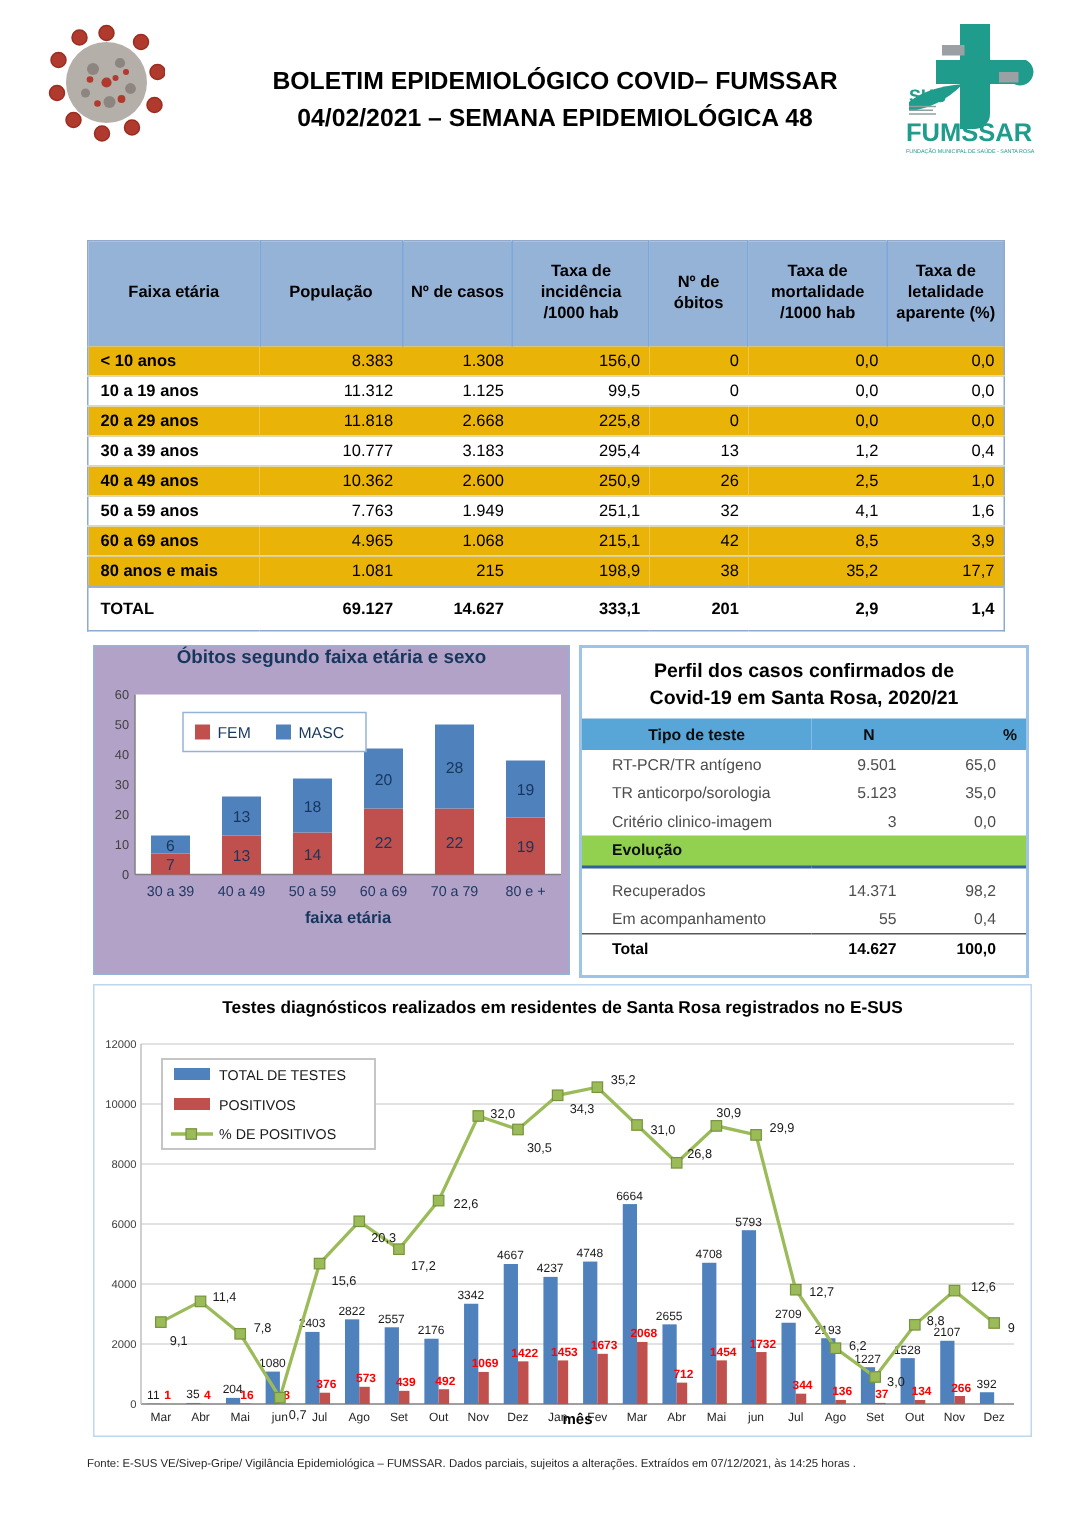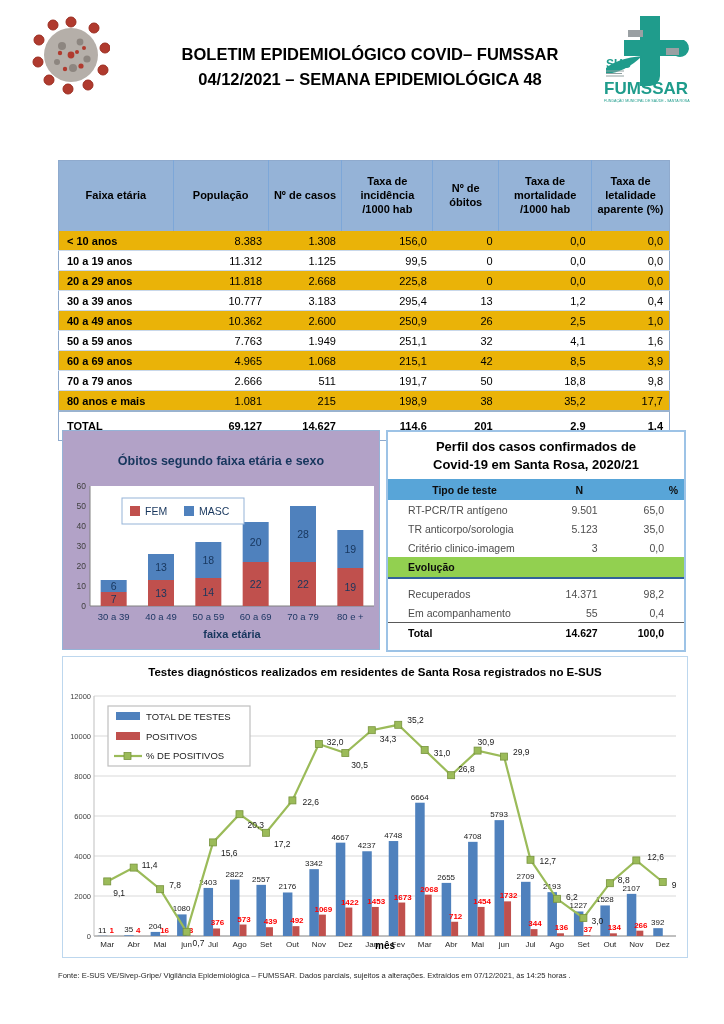--- a/index.html
+++ b/index.html
@@ -18,21 +18,21 @@
   table.main thead th:first-child{border-left:none;}
   table.main td{height:17px;padding:1px 6px 1px 8px;border-bottom:1px solid #c9d8ea;}
   table.main td.lbl{font-weight:bold;text-align:left;}
   table.main td.num{text-align:right;}
   table.main tr.odd{background:#eab308;}
   table.main tr.total td{font-weight:bold;border-top:2px solid #9ab3cf;height:26px;border-bottom:none;}
 
   
   .obitos{position:absolute;left:62px;top:430px;width:318px;height:220px;background:#B2A2C7;
     border:1px solid #95B3D7;box-sizing:border-box;}
-  .obitos-title{font-weight:bold;font-size:12.5px;color:#17365D;text-align:center;padding-top:23px;}
+  .obitos-title{font-weight:bold;font-size:12.5px;color:#17365D;text-align:center;padding-top:0;}
   .obitos svg{display:block;margin:2px auto 0;}
 
   
   .perfil{position:absolute;left:386px;top:430px;width:300px;height:222px;background:#fff;
     border:2px solid #9DC3E6;box-sizing:border-box;}
   .perfil-title{font-weight:bold;font-size:13px;color:#000;text-align:center;line-height:1.4;padding:6px 20px 5px;}
   table.ptbl{width:100%;border-collapse:collapse;font-size:10.5px;}
   table.ptbl th{background:#58A5D8;color:#0d0d0d;font-weight:bold;height:19px;padding:1px 6px;}
   table.ptbl th.l{text-align:center;}
   table.ptbl th.r{text-align:right;}
@@ -83,21 +83,21 @@
         <circle cx="49" cy="54" r="2.6"></circle>
         <circle cx="28" cy="41" r="2.2"></circle>
       <circle cx="45" cy="40" r="2"></circle>
         <circle cx="33" cy="57" r="2.2"></circle>
         <circle cx="52" cy="36" r="2"></circle>
     </g>
   </svg>
 
   <div class="hdr-title">
     <div>BOLETIM EPIDEMIOLÓGICO COVID– FUMSSAR</div>
-    <div>04/12/2021 – SEMANA EPIDEMIOLÓGICA 48</div>
+    <div>04/02/2021 – SEMANA EPIDEMIOLÓGICA 48</div>
   </div>
 
   <svg style="position:absolute;left:598px;top:12px" width="100" height="96" viewBox="0 0 100 96">
     <g fill="#1F9C8C">
       <path d="M42 4 h20 v60 a10 10 0 0 1 -10 10 h-10 z"></path>
       <path d="M26 28 h60 a8 8 0 0 1 -8 16 h-52 z"></path>
       <path d="M8 62 q20 -2 36 -18 q-24 2 -36 12 z"></path>
     </g>
     <rect x="30" y="18" width="15" height="7" fill="#9aa0a3"></rect>
     <rect x="68" y="36" width="13" height="7" fill="#9aa0a3"></rect>
@@ -190,43 +190,34 @@
           </tr>
           <tr class="odd">
             <td class="lbl">60 a 69 anos</td>
             <td class="num">4.965</td>
             <td class="num">1.068</td>
             <td class="num">215,1</td>
             <td class="num">42</td>
             <td class="num">8,5</td>
             <td class="num">3,9</td>
           </tr>
-          <tr class="even">
-            <td class="lbl">70 a 79 anos</td>
-            <td class="num">2.666</td>
-            <td class="num">511</td>
-            <td class="num">191,7</td>
-            <td class="num">50</td>
-            <td class="num">18,8</td>
-            <td class="num">9,8</td>
-          </tr>
           <tr class="odd">
             <td class="lbl">80 anos e mais</td>
             <td class="num">1.081</td>
             <td class="num">215</td>
             <td class="num">198,9</td>
             <td class="num">38</td>
             <td class="num">35,2</td>
             <td class="num">17,7</td>
           </tr>
           <tr class="total">
             <td class="lbl">TOTAL</td>
             <td class="num">69.127</td>
             <td class="num">14.627</td>
-            <td class="num">114,6</td>
+            <td class="num">333,1</td>
             <td class="num">201</td>
             <td class="num">2,9</td>
             <td class="num">1,4</td>
           </tr>
         </tbody>
     </table>
   </div>
 
   <div class="obitos">
     <div class="obitos-title">Óbitos segundo faixa etária e sexo</div>

